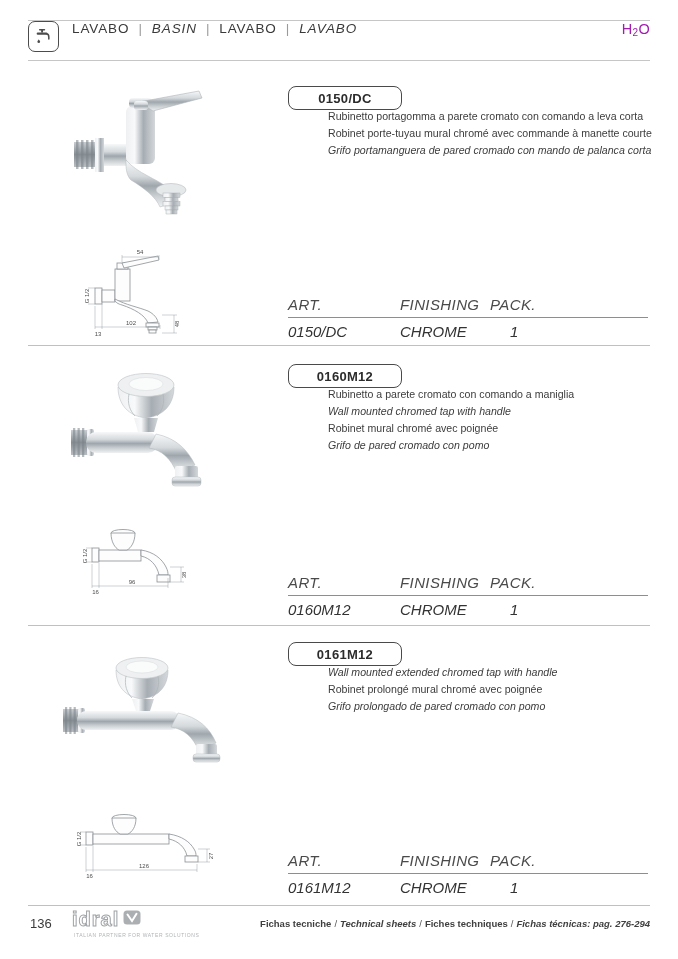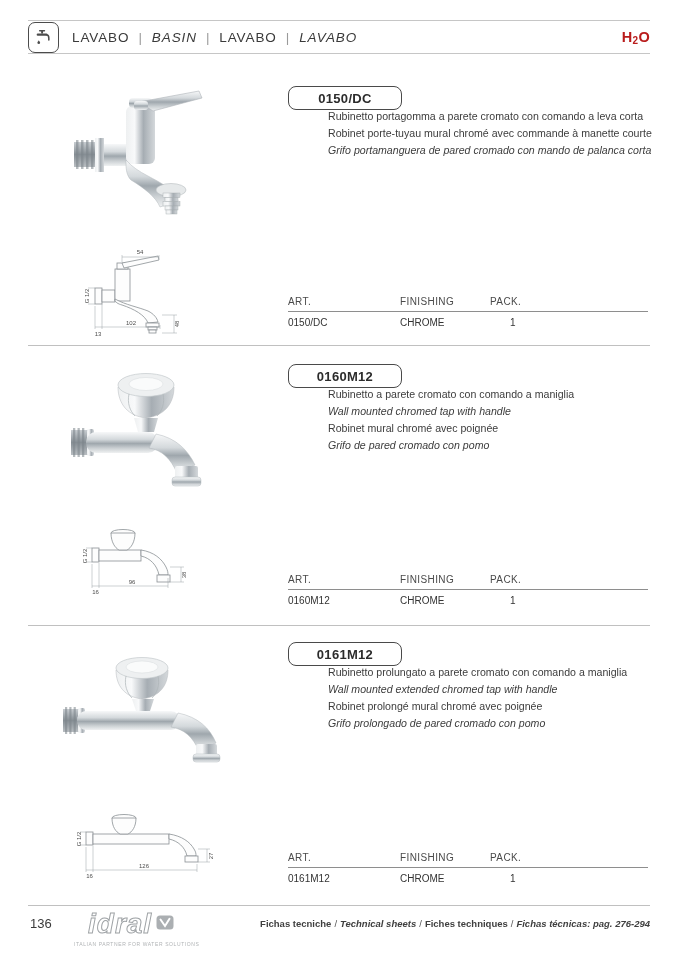--- a/index.html
+++ b/index.html
@@ -1,54 +1,54 @@
 <!DOCTYPE html>
 <html><head>
 <meta charset="utf-8">
 <style>
   html,body{margin:0;padding:0;background:#ffffff;}
   .page{position:relative;width:678px;height:959px;background:#fff;overflow:hidden;
         font-family:"Liberation Sans","DejaVu Sans",sans-serif;color:#3d3d3d;}
 
   
-  .header{position:absolute;top:20px;left:28px;width:622px;height:34px;box-sizing:border-box;
+  .header{position:absolute;top:20px;left:28px;width:622px;height:41px;box-sizing:border-box;
           border-top:1px solid #c6c6c6;border-bottom:1px solid #c6c6c6;
-          display:flex;align-items:center;}
+          display:flex;align-items:flex-start;}
   .header-icon{width:29px;height:29px;border:1.5px solid #4c4c4c;border-radius:7px;
           display:flex;align-items:center;justify-content:center;margin-right:13px;flex:0 0 auto;}
   .cats{display:flex;align-items:center;font-size:13.5px;letter-spacing:.9px;color:#3a3a3a;}
   .cat.it{font-style:italic;}
   .sep{margin:0 9px;color:#9a9a9a;font-weight:300;}
-  .h2o{margin-left:auto;font-weight:700;font-size:14.5px;color:#b91c1c;letter-spacing:.3px;}
+  .h2o{margin-left:auto;font-weight:400;font-size:14.5px;color:#a21caf;letter-spacing:.3px;}
   .h2o .sub{font-size:10px;vertical-align:-2px;}
 
   
   section.product{position:absolute;left:0;width:678px;}
   .divider{position:absolute;left:28px;width:622px;border-top:1px solid #c0c0c0;height:0;}
   .photo,.drawing{position:absolute;}
   .badge{position:absolute;width:112px;height:22px;border:1.7px solid #4a4a4a;border-radius:8px;
          display:flex;align-items:center;justify-content:center;background:#fff;
          font-weight:700;font-size:13px;color:#2c2c2c;letter-spacing:.3px;}
   .desc{position:absolute;width:362px;}
   .desc p{margin:0;font-size:10.6px;line-height:17px;white-space:nowrap;color:#3c3c3c;padding-left:40px;}
   .desc p.it{font-style:italic;}
 
-  .spec-table{position:absolute;width:360px;font-size:10px;}
+  .spec-table{position:absolute;width:360px;font-size:15px;font-style:italic;}
   .tr{display:flex;}
   .c1{width:112px;} .c2{width:90px;} .c3{width:110px;}
   .thead{padding-bottom:4px;border-bottom:1.6px solid #8e8e8e;color:#4a4a4a;letter-spacing:.4px;}
   .tdata{padding-top:5px;color:#333;}
   .tdata .c3{padding-left:20px;box-sizing:border-box;}
 
   
   .page-number{position:absolute;left:30px;top:916px;font-size:13px;color:#3a3a3a;}
   .brand{position:absolute;left:72px;top:908px;display:flex;flex-direction:column;}
   .brand-row{display:flex;align-items:center;gap:4px;}
-  .brand-word{font-style:italic;font-weight:700;font-size:28px;letter-spacing:1px;
-              color:transparent;margin-left:16px;-webkit-text-stroke:1px #9fa3a6;}
+  .brand-word{font-weight:700;font-size:20px;letter-spacing:1px;
+              color:transparent;-webkit-text-stroke:1px #9fa3a6;}
   .brand-tagline{font-size:5px;letter-spacing:.6px;color:#b0b3b5;margin-top:1px;margin-left:2px;white-space:nowrap;}
   .footer-ref{position:absolute;right:28px;top:918px;font-size:9.5px;font-weight:700;color:#3f3f3f;white-space:nowrap;}
   .footer-ref .it{font-style:italic;}
   .footer-ref .slash{font-weight:400;color:#555;margin:0 3px;}
 
   svg text{font-family:"Liberation Sans","DejaVu Sans",sans-serif;}
 </style>
 </head>
 <body>
 
@@ -340,21 +340,20 @@
           <text x="68" y="62" text-anchor="middle">126</text>
         </g>
       </svg>
     </div>
 
     <div class="badge" style="left:288px;top:17px;">
       <span>0161M12</span>
     </div>
 
     <div class="desc" style="left:288px;top:39px;">
-      <p>Rubinetto prolungato a parete cromato con comando a maniglia</p>
       <p class="it">Wall mounted extended chromed tap with handle</p>
       <p>Robinet prolongé mural chromé avec poignée</p>
       <p class="it">Grifo prolongado de pared cromado con pomo</p>
     </div>
 
     <div class="spec-table" style="left:288px;top:227px;">
       <div class="tr thead">
         <span class="c1">ART.</span>
         <span class="c2">FINISHING</span>
         <span class="c3">PACK.</span>

